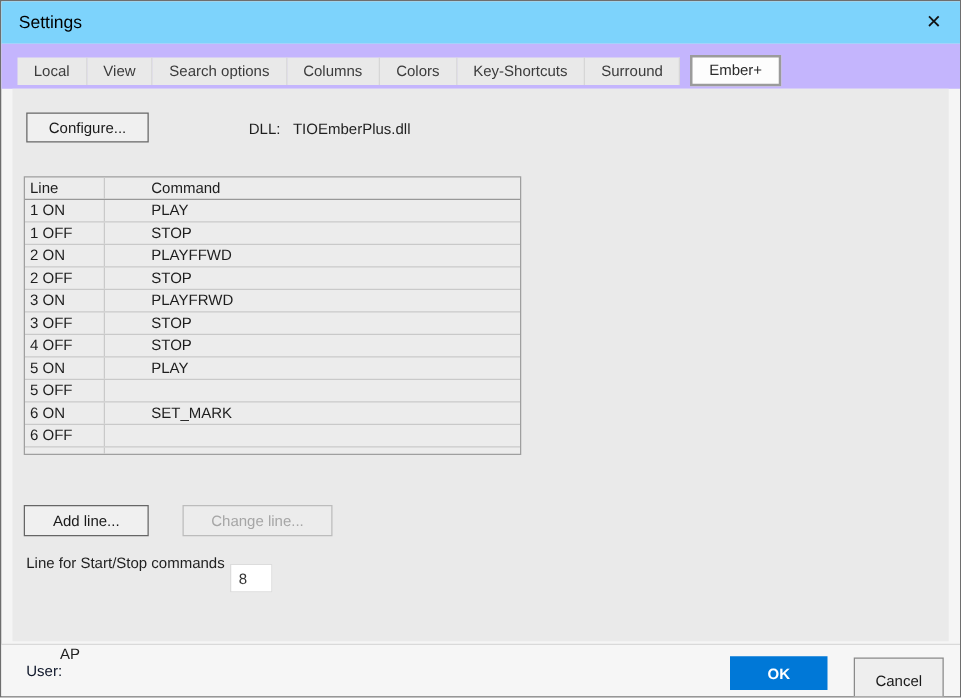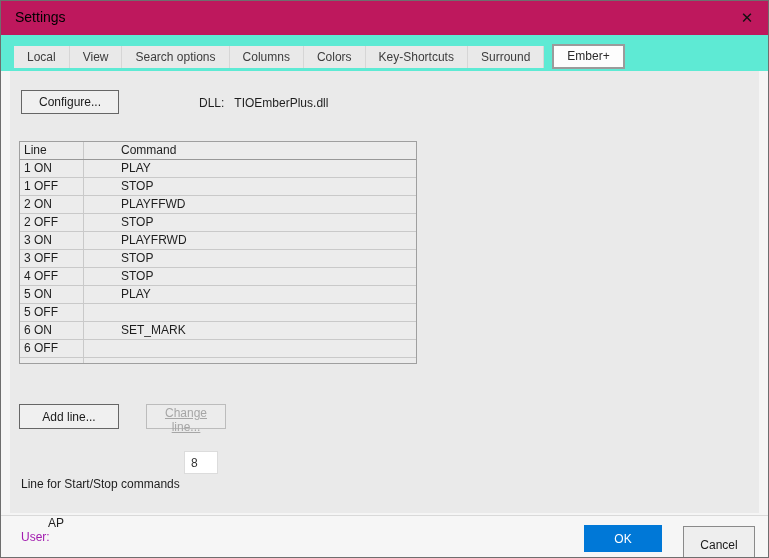--- a/index.html
+++ b/index.html
@@ -2,26 +2,26 @@
 <html><head>
 <meta charset="utf-8">
 <style>
   html,body { margin:0; padding:0; background:#cfcfcf; font-family:"Liberation Sans", sans-serif; }
   * { box-sizing:border-box; }
   .dialog {
     position:relative; width:769px; height:558px;
     background:#f5f5f5; border:1px solid #6e6e6e; overflow:hidden;
   }
   
-  .titlebar { position:absolute; top:0; left:0; right:0; height:34px; background:#be185d; }
+  .titlebar { position:absolute; top:0; left:0; right:0; height:34px; background:#7dd3fc; }
   .title { position:absolute; left:14px; top:8px; font-size:14px; color:#000000; }
   .close-btn { position:absolute; right:8px; top:4px; width:26px; height:26px; line-height:26px;
     text-align:center; font-size:15px; color:#111; cursor:pointer; }
   
-  .tabstrip { position:absolute; top:34px; left:0; right:0; height:36px; background:#5eead4; }
+  .tabstrip { position:absolute; top:34px; left:0; right:0; height:36px; background:#c4b5fd; }
   .tab-bar { position:absolute; left:13px; bottom:3px; display:flex; align-items:flex-end; }
   .tab { height:22px; line-height:22px; padding:0 13px; background:#e9e9e9;
     border-right:1px solid #d6d6d6; font-size:12px; color:#3c3c3c; white-space:nowrap; cursor:pointer; }
   .tab.selected { margin-left:8px; height:25px; line-height:21px; background:#fdfdfd;
     border:2px solid #9b9b9b; color:#2b2b2b; position:relative; top:1px;margin-top:33px; }
   
   .panel { position:absolute; left:9px; top:70px; width:749px; height:442px; background:#eaeaea; }
   .btn { font-family:"Liberation Sans", sans-serif; font-size:12px; color:#1a1a1a;
     background:#f0f0f0; border:1px solid #666666; cursor:pointer; }
   .btn.disabled { color:#a6a6a6; border-color:#bcbcbc; background:#ececec; cursor:default; }
@@ -32,31 +32,31 @@
   .cmd-table { position:absolute; left:9px; top:70px; width:398px; background:#ececec;
     border:1px solid #9f9f9f; }
   .trow { display:flex; height:18px; border-bottom:1px solid #c9c9c9; }
   .trow.header { border-bottom:1px solid #989898; }
   .trow.partial { height:5px; border-bottom:none; }
   .tcell-line { width:64px; border-right:1px solid #c9c9c9; padding-left:4px;
     font-size:12px; line-height:17px; color:#1e1e1e; overflow:hidden; }
   .tcell-cmd { flex:1; padding-left:5px; font-size:12px; line-height:17px; color:#1e1e1e; overflow:hidden;margin-left:32px; }
   
   .addline-btn { position:absolute; left:9px;  top:333px; width:100px; height:25px; }
-  .changeline-btn { position:absolute; left:136px; top:333px; width:80px; height:25px;text-decoration:underline; }
+  .changeline-btn { position:absolute; left:136px; top:333px; width:120px; height:25px; }
   .removeline-btn { position:absolute; left:263px; top:333px; width:100px; height:25px; }
   
-  .startstop-label { position:absolute; left:11px; top:406px; font-size:12px; color:#1f1f1f; }
+  .startstop-label { position:absolute; left:11px; top:372px; font-size:12px; color:#1f1f1f; }
   .startstop-input { position:absolute; left:174px; top:380px; width:34px; height:23px;
     border:1px solid #dcdcdc; background:#ffffff; font-family:"Liberation Sans", sans-serif;
     font-size:12px; color:#333; padding:0 0 0 6px; }
   
   .footer-divider { position:absolute; left:0; right:0; top:514px; height:1px; background:#d9d9d9; }
   .footer { position:absolute; left:0; right:0; top:515px; bottom:0; background:#f6f6f6; }
-  .user-label { position:absolute; left:20px; top:14px; font-size:12px; color:#a21caf; }
+  .user-label { position:absolute; left:20px; top:14px; font-size:12px; color:#0f172a; }
   .user-value { position:absolute; left:47px; top:0; font-size:12px; color:#1f1f1f; }
   .ok-btn { position:absolute; left:583px; top:9px; width:78px; height:27px; border:none;
     color:#ffffff; font-size:12px; font-family:"Liberation Sans", sans-serif; cursor:pointer; }
   .cancel-btn { position:absolute; left:682px; top:10px; width:72px; height:38px;
     background:#eeeeee; border:1px solid #8a8a8a; font-size:12px; color:#1a1a1a;
     font-family:"Liberation Sans", sans-serif; cursor:pointer; }
 </style>
 </head>
 <body>
 
@@ -147,17 +147,17 @@
 
     <div class="startstop-label">Line for Start/Stop commands</div>
     <input class="startstop-input" type="text" value="8" style="">
   </div>
 
   <div class="footer-divider"></div>
 
   <div class="footer">
     <div class="user-label">User:</div>
     <div class="user-value">AP</div>
-    <button class="ok-btn" style="background: rgb(0, 120, 215);">OK</button>
+    <button class="ok-btn" style="background: rgb(0, 120, 215); font-weight: bold;">OK</button>
     <button class="cancel-btn">Cancel</button>
   </div>
 
 </div>
 
 </body></html>

